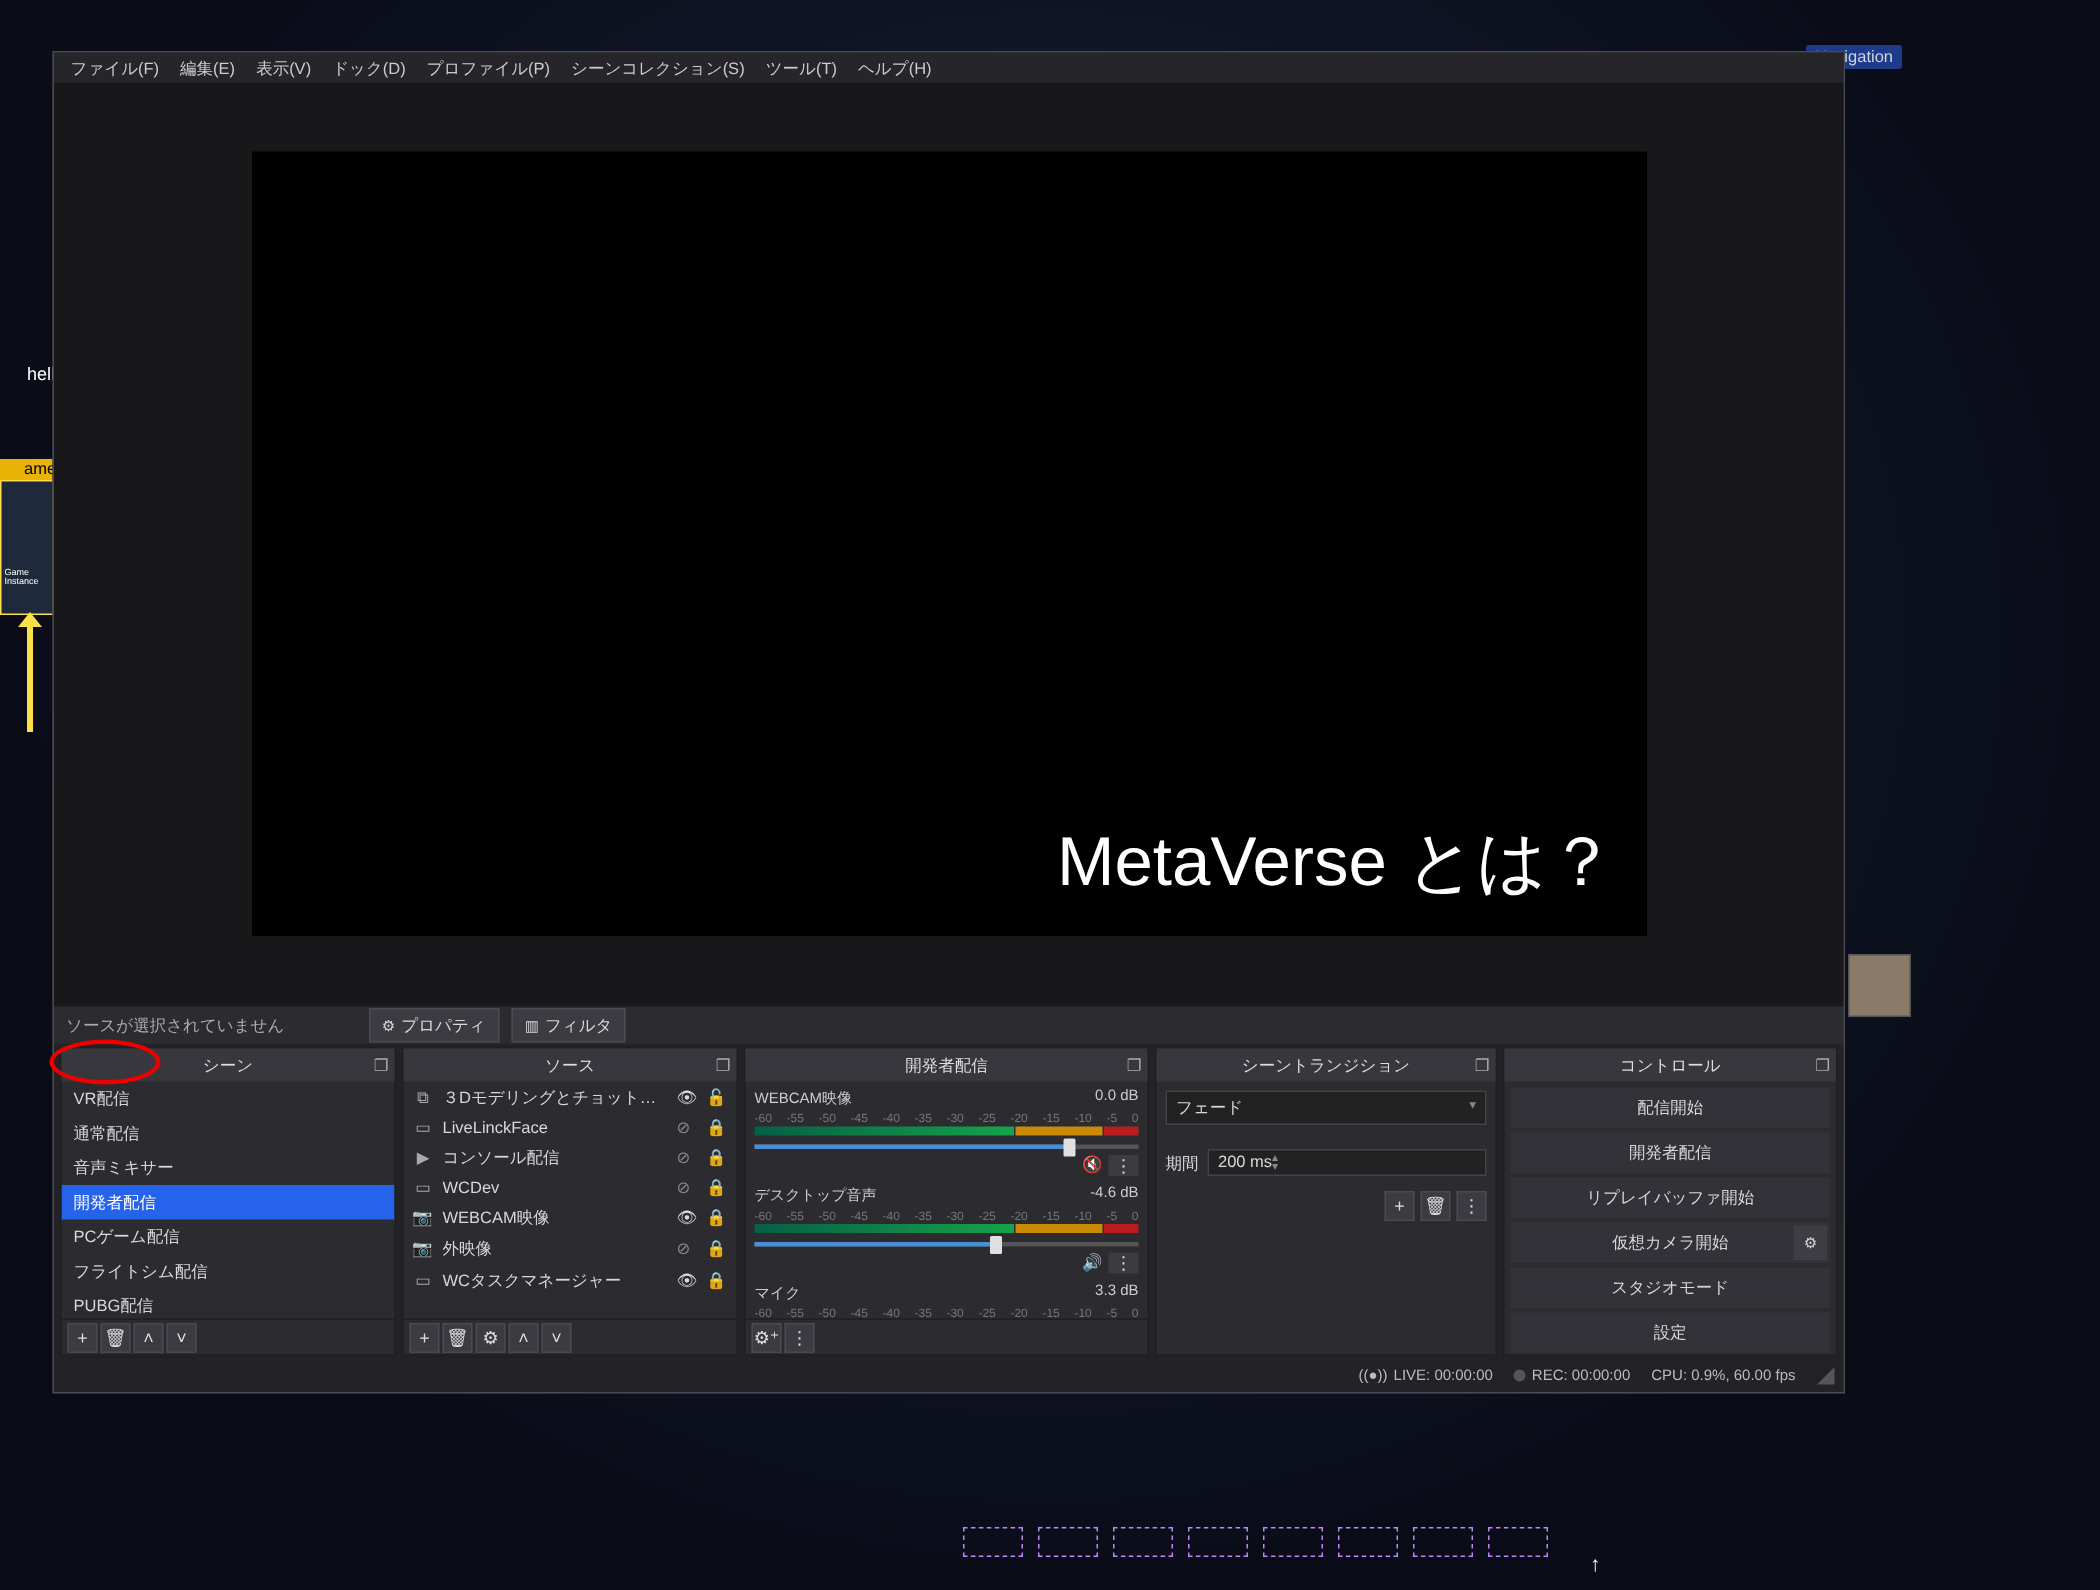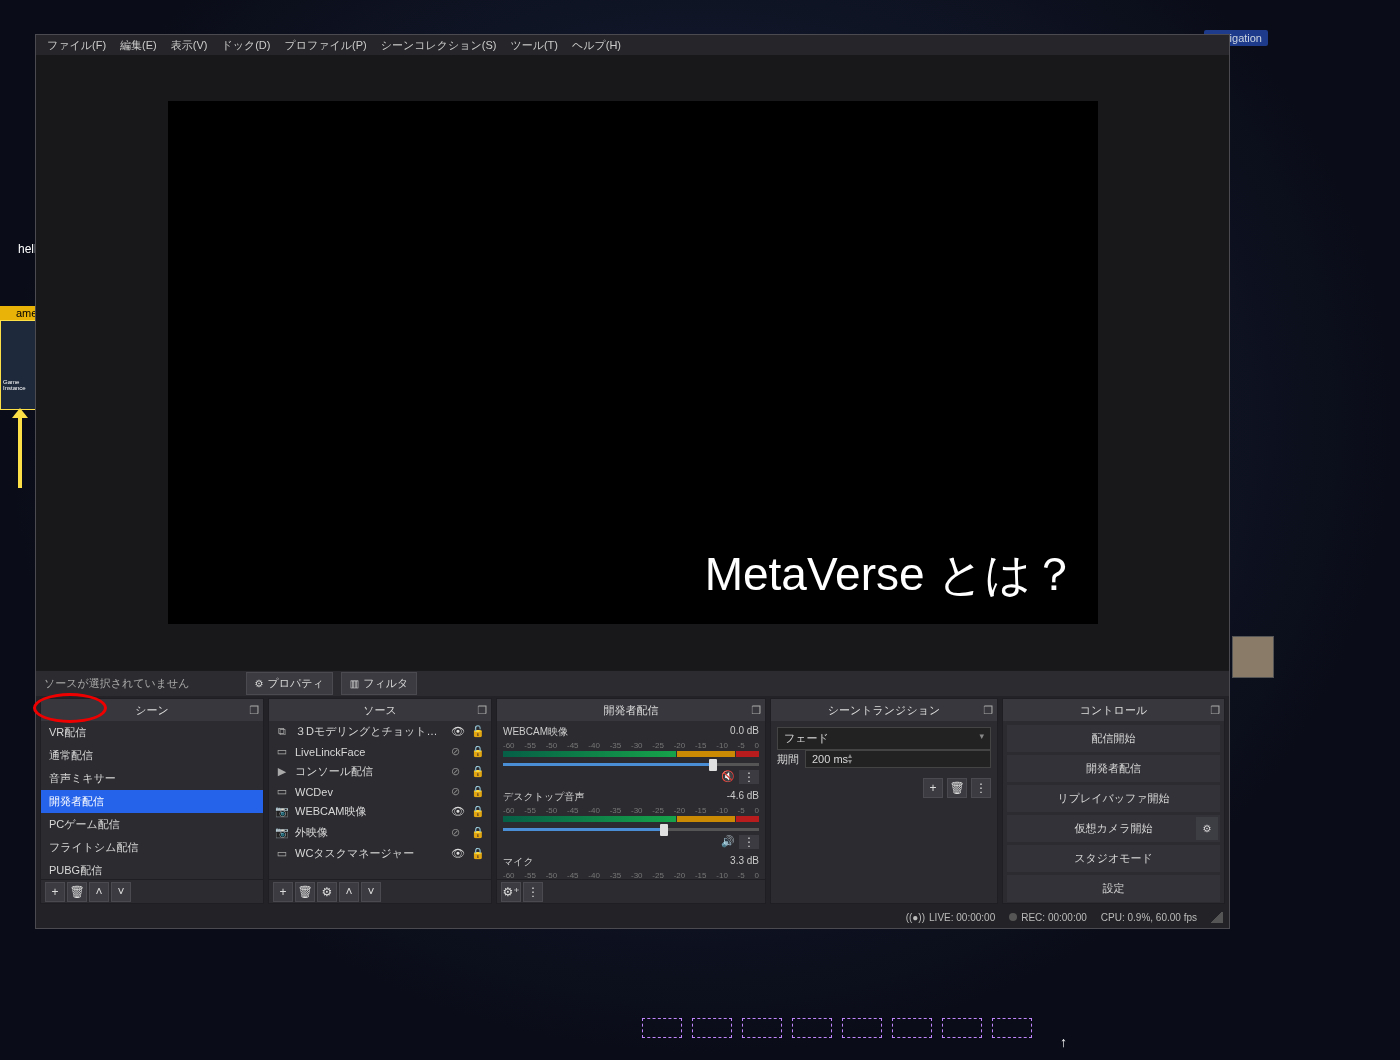--- a/index.html
+++ b/index.html
@@ -168,21 +168,21 @@
 .mixer-bar .seg-r { flex:0.4; background:#b91c1c;}
 .mixer-slider { position:relative; height:10px; margin-top:2px;}
 .mixer-track { position:absolute; top:4px; left:0; right:0; height:3px; background:#555;}
 .mixer-fill { position:absolute; top:4px; left:0; height:3px; background:#4a8fd6;}
 .mixer-thumb { position:absolute; top:0; width:8px; height:12px; background:#e0e0e0; border-radius:1px;}
 .mixer-ctrl { display:flex; justify-content:flex-end; gap:4px; margin-top:1px;}
 .mixer-ctrl .mute { font-size:11px; cursor:pointer;}
 .mixer-ctrl .dots { cursor:pointer; padding:0 4px; background:#3b3b41;}
 
 .trans-body { padding: 6px; font-size:11px; }
-.trans-select { background:#222; border:1px solid #444; padding:3px 6px; display:flex; justify-content:space-between; cursor:pointer; margin-bottom:0;}
+.trans-select { background:#222; border:1px solid #444; padding:3px 6px; display:flex; justify-content:space-between; cursor:pointer; margin-bottom:16px;}
 .trans-row { display:flex; align-items:center; gap:6px;}
 .trans-row .spin { flex:1; background:#222; border:1px solid #444; padding:2px 6px; display:flex; }
 .trans-row .spin .up-down { font-size:8px; display:flex; flex-direction:column; line-height:6px; color:#888;}
 .trans-icons { display:flex; gap:4px; justify-content:flex-end; margin-top:10px;}
 
 .control-list { list-style:none; padding:4px; }
 .control-list li { background:#323238; padding:6px 0; font-size:11px; text-align:center; margin-bottom:3px; cursor:pointer; position:relative;}
 .control-list li .gear-r { position:absolute; right:2px; top:2px; bottom:2px; width:22px; background:#3d3d44; display:flex; align-items:center; justify-content:center; font-size:10px;}
 
 .statusbar {

